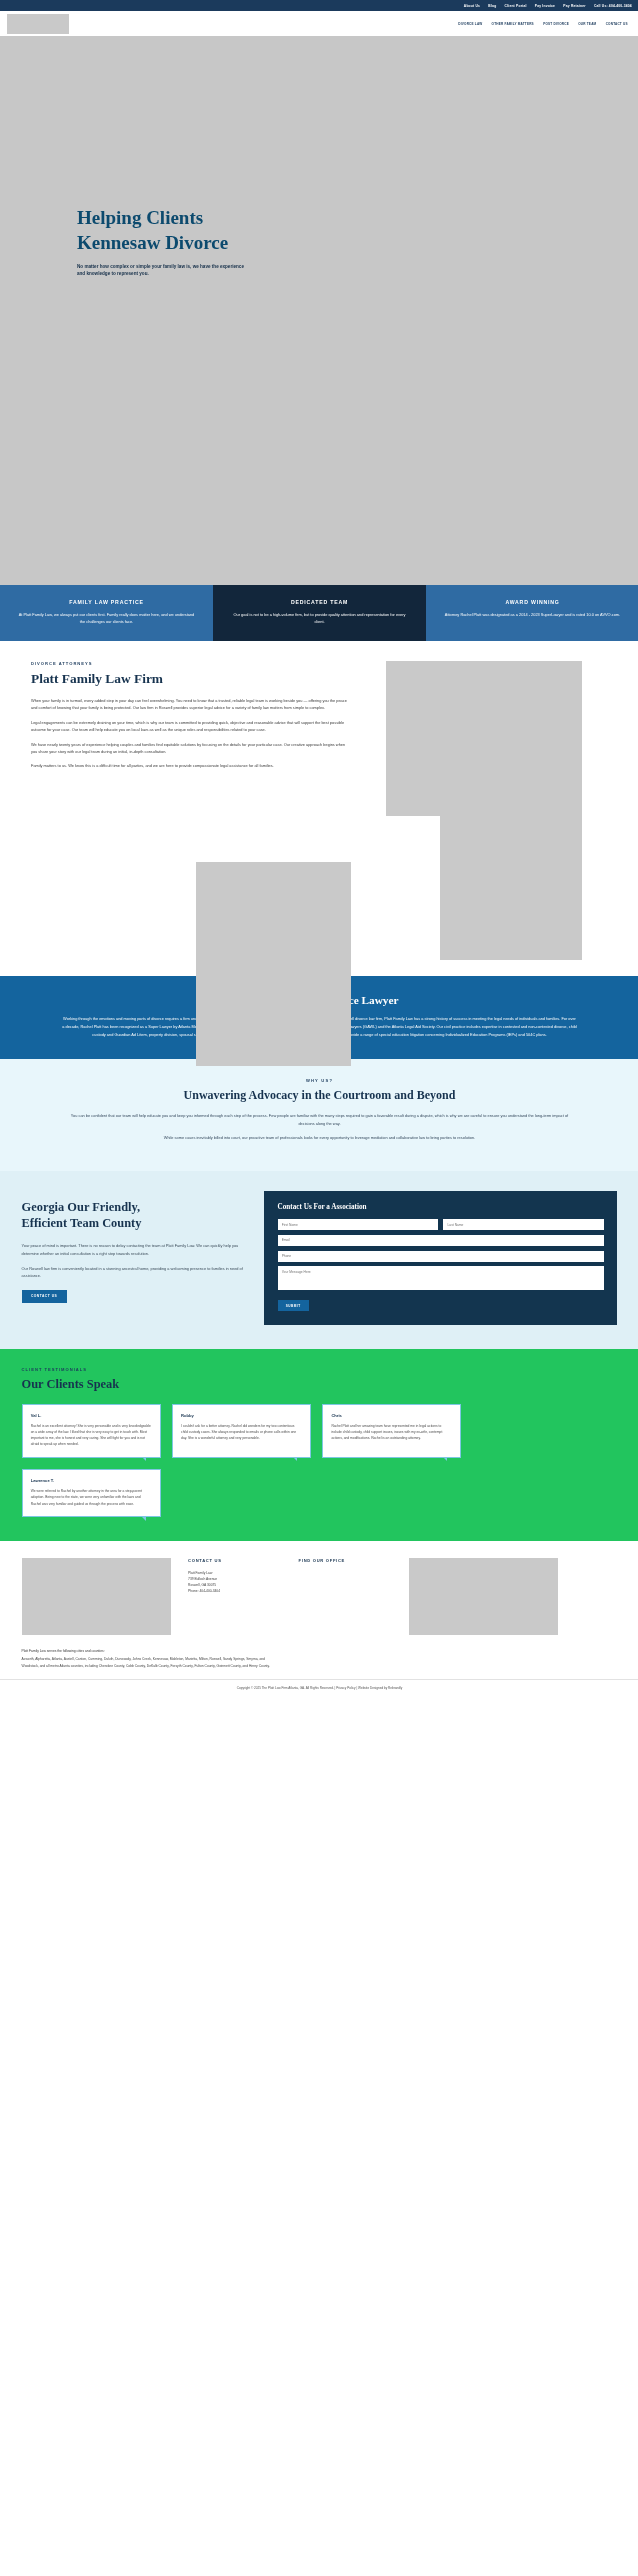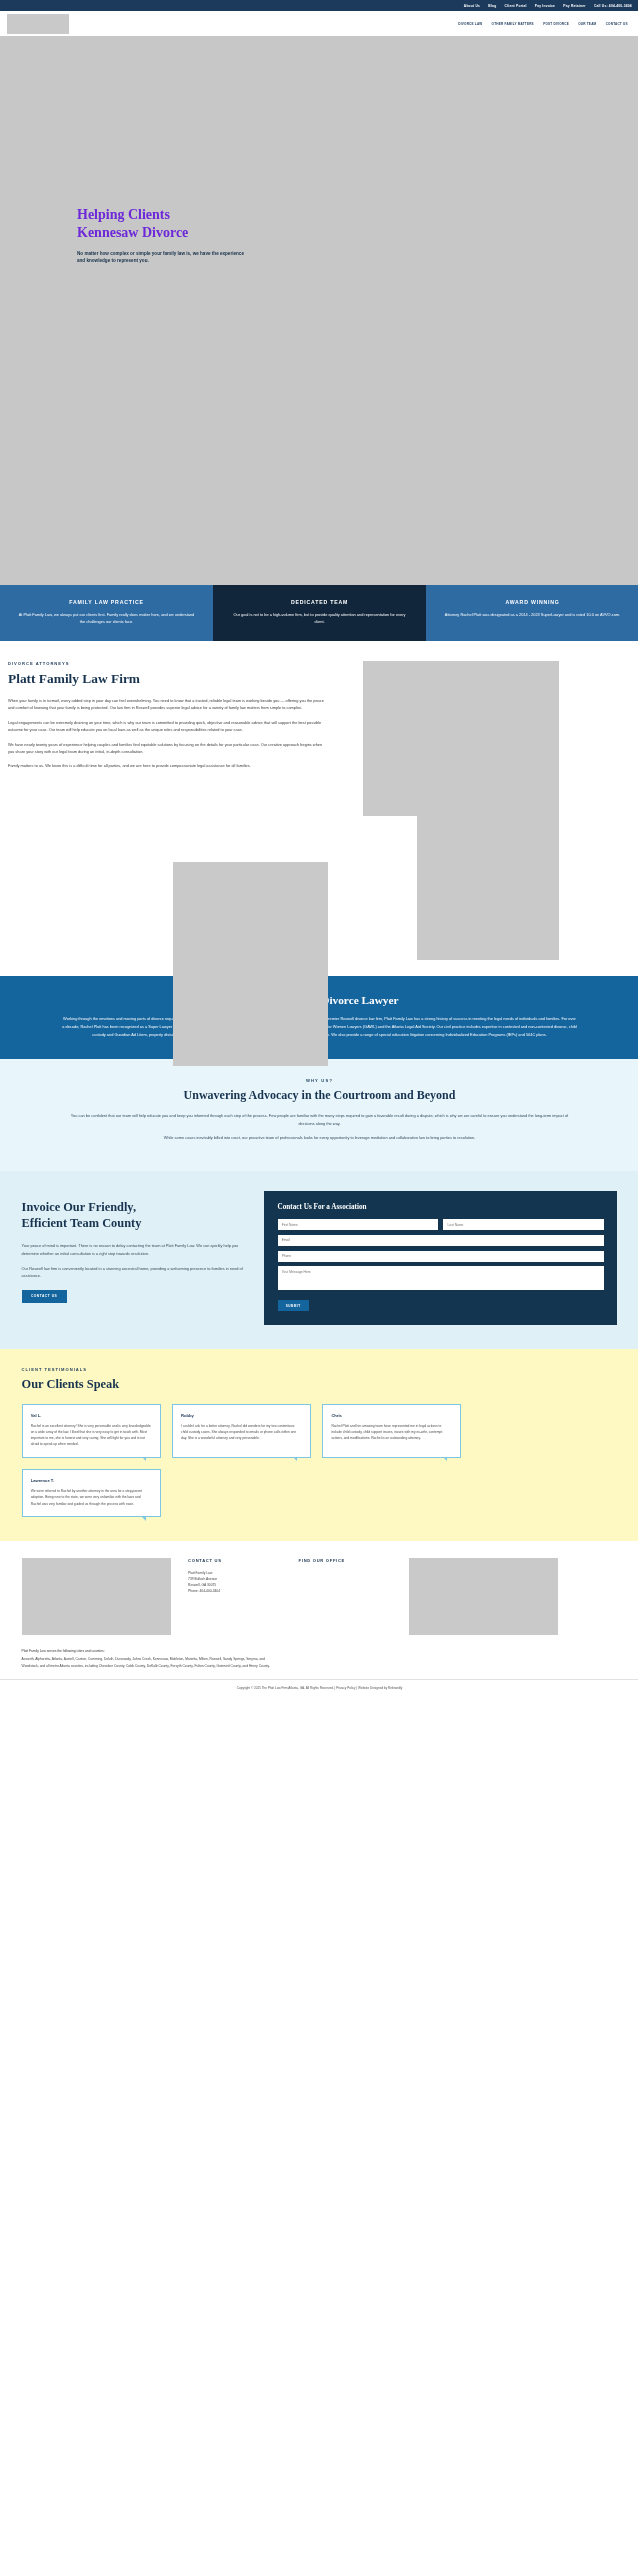--- a/index.html
+++ b/index.html
@@ -29,41 +29,41 @@
 
   
   .hero {
     height: 549px; background: #c7c7c7; position: relative; overflow: hidden;
   }
   .hero-inner {
     position: absolute; left: 77px; top: 170px; width: 268px;
   }
   .hero h1 {
     font-family: "Liberation Serif", serif;
-    font-size: 14px; line-height: 1.28; color: #6d28d9; font-weight: bold;
+    font-size: 19px; line-height: 1.28; color: #0c4a6e; font-weight: bold;
   }
   .hero .sub {
     margin-top: 8.2px; font-size: 4.6px; line-height: 1.55; color: #16304a;
     font-weight: bold; max-width: 170px;
   }
 
   
   .cards { display: flex; width: 100%; }
   .card { flex: 1; padding: 13.4px 15.5px 15.5px; color: #ffffff; }
   .card.blue { background: #2f6ba3; }
   .card.dark { background: #12263b; }
   .card h3 {
     font-size: 5.2px; letter-spacing: 0.8px; font-weight: bold; text-align: center;
     margin-bottom: 7.2px;
   }
   .card p { font-size: 3.9px; line-height: 1.7; text-align: center; }
 
   
   .attorneys { padding: 20.6px 0 26px; background: #ffffff; position: relative; }
-  .att-wrap { display: flex; padding: 0 8px; gap: 31px; }
+  .att-wrap { display: flex; padding: 0 8px; gap: 31px; margin-left: 23px; }
   .att-left { width: 319px; }
   .eyebrow {
     font-size: 4.1px; letter-spacing: 1px; color: #1b3a5c; font-weight: bold; margin-bottom: 5.2px;
   }
   .att-left h2 {
     font-family: "Liberation Serif", serif; font-size: 13.4px; color: #17334f;
     margin-bottom: 9.3px; font-weight: bold;
   }
   .att-left p { font-size: 3.9px; line-height: 1.95; color: #3a3a3a; margin-bottom: 6.7px; }
   .att-right { flex: 1; position: relative; min-height: 289px; }
@@ -109,21 +109,21 @@
     width: 100%; border: none; background: #ffffff; font-size: 3.3px; padding: 3.6px 4.1px;
     font-family: "Liberation Sans", sans-serif; color: #555;
   }
   .contact-right textarea { height: 24px; resize: none; }
   .submit-btn {
     margin-top: 5.2px; background: #14649e; color: #ffffff; border: none;
     font-size: 3.1px; letter-spacing: 0.5px; padding: 3.6px 8.2px; font-weight: bold;
   }
 
   
-  .testi { background: #fef9c3; padding: 18.5px 21.6px 24px; }
+  .testi { background: #22c55e; padding: 18.5px 21.6px 24px; }
   .testi h2 {
     font-family: "Liberation Serif", serif; font-size: 12.4px; color: #17334f;
     margin-bottom: 11.3px; font-weight: bold;
   }
   .testi-grid { display: flex; gap: 11.3px; flex-wrap: wrap; }
   .tcard {
     width: 139px; border: 0.5px solid #7ec7e3; padding: 8.2px 8.2px 9.3px; position: relative; background: #fff;
   }
   .tcard h4 { font-size: 4.1px; color: #17334f; margin-bottom: 5.2px; font-weight: bold; }
   .tcard p { font-size: 3.3px; line-height: 1.85; color: #4a4a4a; }
@@ -224,21 +224,21 @@
 <div class="whyus">
   <div class="eyebrow">WHY US?</div>
   <h2>Unwavering Advocacy in the Courtroom and Beyond</h2>
   <p>You can be confident that our team will help educate you and keep you informed through each step of the process. Few people are familiar with the many steps required to gain a favorable result during a dispute, which is why we are careful to ensure you understand the long-term impact of decisions along the way.</p>
   <p>While some cases inevitably billed into court, our proactive team of professionals looks for every opportunity to leverage mediation and collaborative law to bring parties to resolution.</p>
 </div>
 
 <div class="contact">
   <div class="contact-left">
     <h2>
-      <span>Invoice Our Friendly,</span><br>
+      <span>Georgia Our Friendly,</span><br>
       <span>Efficient Team County</span>
     </h2>
     <p>Your peace of mind is important. There is no reason to delay contacting the team at Platt Family Law. We can quickly help you determine whether an initial consultation is a right step towards resolution.</p>
     <p>Our Roswell law firm is conveniently located in a stunning ancestral home, providing a welcoming presence to families in need of assistance.</p>
     <button class="btn-contact">CONTACT US</button>
   </div>
   <div class="contact-right">
     <h3>Contact Us For a Association</h3>
     <div class="field-row">
       <input type="text" placeholder="First Name" style="">

